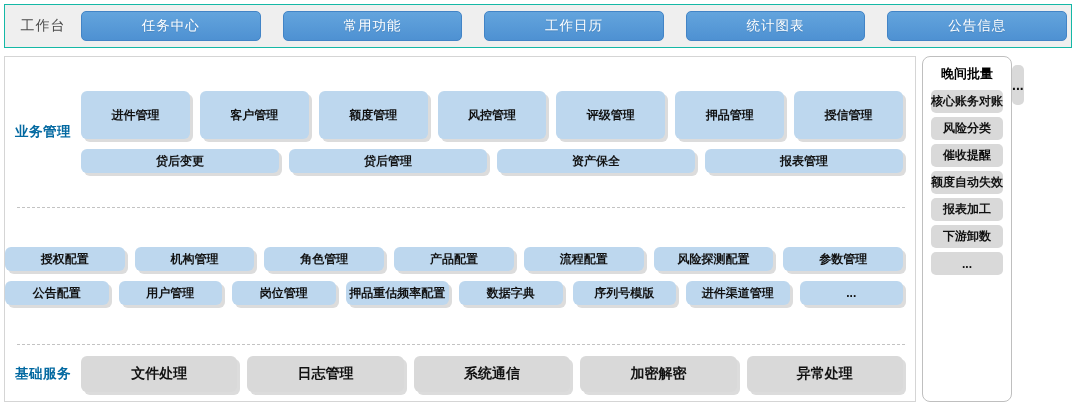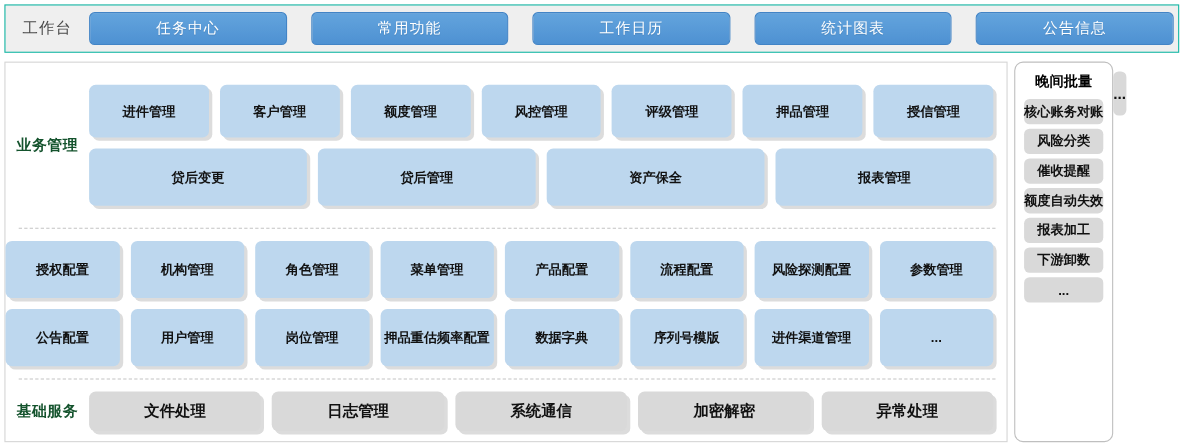--- a/index.html
+++ b/index.html
@@ -93,21 +93,21 @@
   #divider-2 { top: 287px; }
 
   .sec-label {
     flex: 0 0 76px;
     width: 76px;
     display: flex;
     align-items: center;
     justify-content: center;
     font-size: 13.5px;
     font-weight: bold;
-    color: #14532d;
+    color: #0369a1;
     letter-spacing: .5px;
   }
   .sec-rows {
     flex: 1 1 auto;
     display: flex;
     flex-direction: column;
     justify-content: center;
     gap: 10px;
     padding-right: 12px;
   }
@@ -130,21 +130,21 @@
     line-height: 1.18;
     box-sizing: border-box;
     cursor: pointer;
     padding: 2px 3px;
     box-shadow: 3px 3px 0 0 #dcdcdc;
   }
   .tile-blue {
     background: #bdd7ee;
     height: 48px;
   }
-  .tile-blue.short { height: 52px; }
+  .tile-blue.short { height: 24px; }
   .tile-grey {
     background: #d9d9d9;
     height: 36px;
     font-size: 14px;
   }
 
   
   #side-panel {
     position: absolute;
     left: 922px;
@@ -235,21 +235,20 @@
   </div>
 
   <div class="divider" id="divider-1"></div>
 
   <div class="section" id="section-config">
     <div class="sec-rows">
       <div class="tile-row">
         <div class="tile tile-blue short">授权配置</div>
         <div class="tile tile-blue short">机构管理</div>
         <div class="tile tile-blue short">角色管理</div>
-        <div class="tile tile-blue short">菜单管理</div>
         <div class="tile tile-blue short">产品配置</div>
         <div class="tile tile-blue short">流程配置</div>
         <div class="tile tile-blue short">风险探测配置</div>
         <div class="tile tile-blue short">参数管理</div>
       </div>
       <div class="tile-row">
         <div class="tile tile-blue short">公告配置</div>
         <div class="tile tile-blue short">用户管理</div>
         <div class="tile tile-blue short">岗位管理</div>
         <div class="tile tile-blue short">押品重估频率配置</div>

